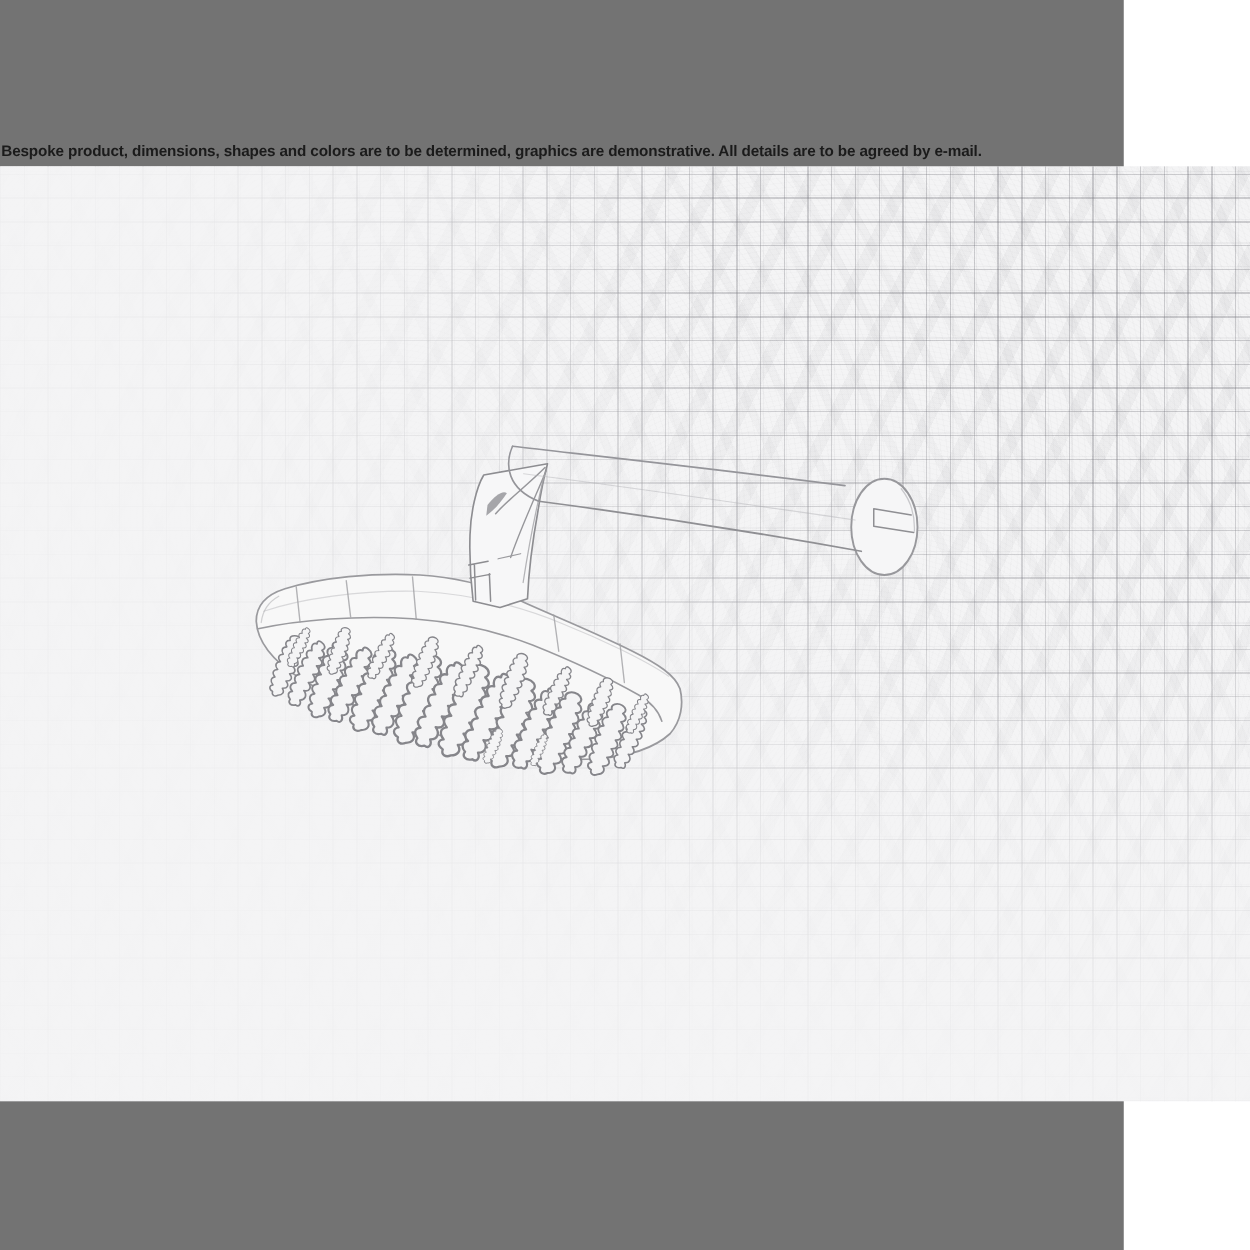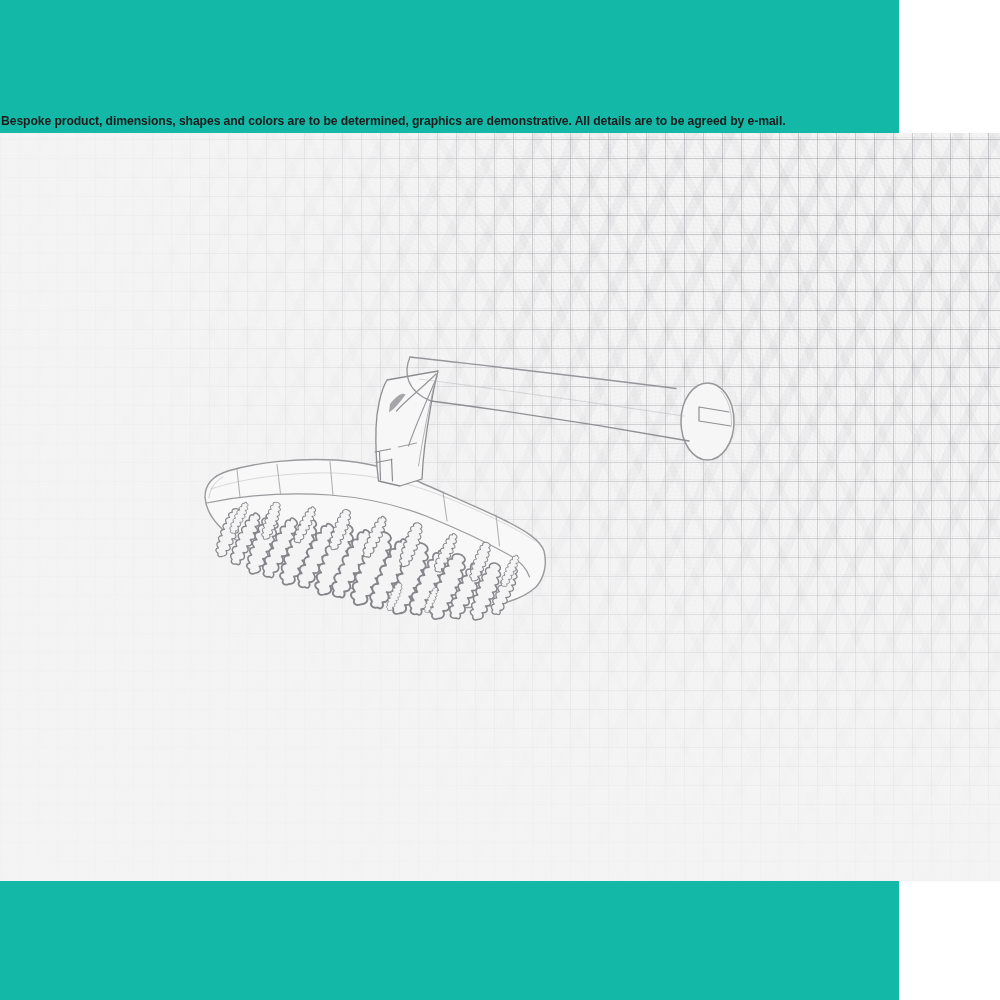--- a/index.html
+++ b/index.html
@@ -3,21 +3,21 @@
 <meta charset="utf-8">
 <style>
   html,body{margin:0;padding:0;}
   body{
     width:1000px;height:1000px;
     background:#ffffff;
     font-family:"Liberation Sans", sans-serif;
     overflow:hidden;
     position:relative;
   }
-  .page{position:absolute;inset:0;width:899px;height:1000px;background:#14b8a6;}
+  .page{position:absolute;inset:0;width:899px;height:1000px;background:#737373;}
 
   
   .disclaimer{
     position:absolute;
     left:1px;top:114px;
     font:bold 12.2px "Liberation Sans",sans-serif;
     letter-spacing:-0.1px;
     color:#1b1b1b;
     white-space:nowrap;
   }

